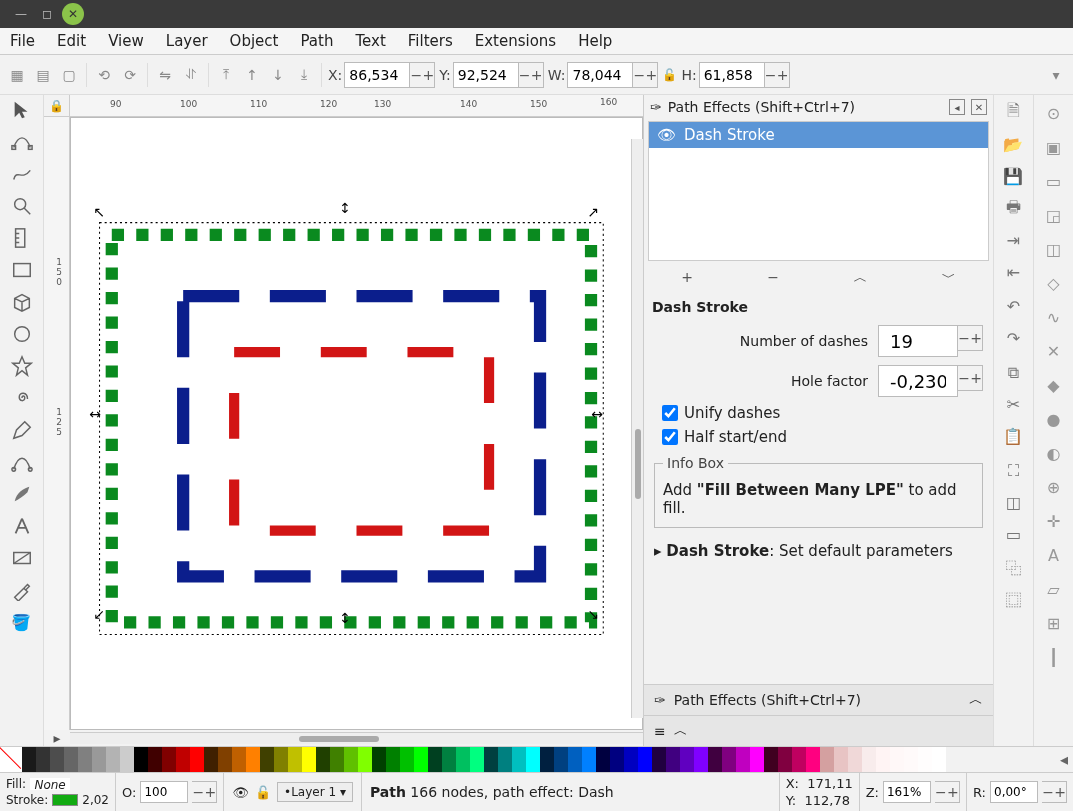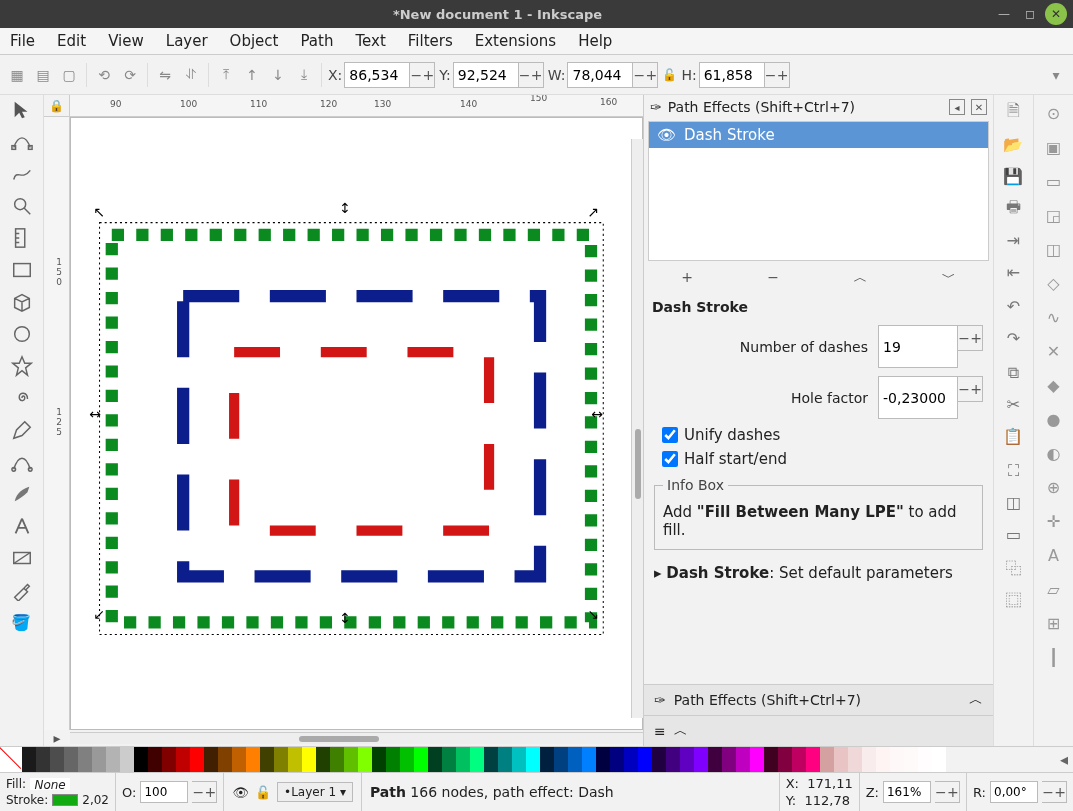--- a/index.html
+++ b/index.html
@@ -39,21 +39,21 @@
   .snapbar .ic { width:24px; height:24px; color:#999; display:flex; align-items:center; justify-content:center;}
   
   .dock-head { padding:4px 6px; display:flex; align-items:center; gap:6px; font-size:14px;}
   .dock-head .t { flex:1; }
   .dock-head .db { width:16px;height:16px;border:1px solid #888; font-size:10px; display:flex;align-items:center;justify-content:center; color:#555;}
   .effect-list{ border:1px solid #ccc; margin:2px 4px; height:140px; background:#fff; }
   .effect-list .row{ background:#5b95d6; color:#fff; padding:4px 8px; display:flex; align-items:center; gap:8px; font-size:15px;}
   .effect-btns { display:flex; justify-content:space-around; padding:6px 0; color:#555;}
   .section-title{ font-weight:bold; padding:6px 8px;}
   .param-row{ display:flex; align-items:center; justify-content:flex-end; gap:10px; padding:4px 10px;}
-  .param-row .spinbox input{ width:80px; height:43px; border:1px solid #bbb; padding:0 4px; font-size:14px;}
+  .param-row .spinbox input{ width:80px; height:32px; border:1px solid #bbb; padding:0 11px; font-size:18px;}
   .chk-row{ display:flex; align-items:center; gap:6px; padding:3px 18px; font-size:15px;}
   .chk-row input{ width:16px; height:16px; }
   fieldset.infobox{ margin:6px 10px; border:1px solid #bbb; padding:10px 8px; font-size:15px;}
   fieldset.infobox legend{ padding:0 4px; font-size:14px; color:#444;}
   .setdefault{ padding:8px 10px; font-size:15px;}
   .dock-tab{ border-top:1px solid #ccc; background:#e6e6e6; padding:6px 10px; display:flex; align-items:center; gap:8px; font-size:14px;}
   
   .palette{ height:26px; display:flex; overflow:hidden; border-top:1px solid #ccc;}
   .palette .none{ width:22px; position:relative; background:#fff;}
   .palette .none::after{ content:""; position:absolute; left:0; top:0; width:30px; height:1px; background:red; transform-origin:top left; transform:rotate(45deg);}
@@ -78,21 +78,20 @@
   .vscroll { position:absolute; right:0; top:22px; bottom:12px; width:12px; background:#eee; border-left:1px solid #ccc;}
   .vscroll .thumb { position:absolute; top:50%; width:6px; height:70px; background:#aaa; border-radius:3px; left:3px;}
   svg.tool-icon { width: 22px; height: 22px; stroke:#666; fill:none; stroke-width:1.6; }
   .lockic{ font-size:12px; color:#888;}
   .arrow-overflow { width:24px; text-align:center; color:#555; font-size:14px;}
 </style>
 </head>
 <body>
 
 <div class="titlebar">
-  <div class="title">*New document 1 - Inkscape</div>
   <div class="wbtn">—</div>
   <div class="wbtn">◻</div>
   <div class="wbtn close">✕</div>
 </div>
 
 <div class="menubar">
   <span>File</span>
   <span>Edit</span>
   <span>View</span>
   <span>Layer</span>
@@ -261,21 +260,21 @@
   <div class="canvaswrap">
     <div style="display:flex;">
       <div style="width:26px;height:22px;border-right:1px solid #ccc;border-bottom:1px solid #ccc;display:flex;align-items:center;justify-content:center;" class="lockic">🔒</div>
       <div class="ruler-h" style="flex:1;position:relative;">
         <span style="position:absolute;left:40px;bottom:7px">90</span>
         <span style="position:absolute;left:110px;bottom:7px">100</span>
         <span style="position:absolute;left:180px;bottom:7px">110</span>
         <span style="position:absolute;left:250px;bottom:7px">120</span>
         <span style="position:absolute;left:304px;bottom:7px">130</span>
         <span style="position:absolute;left:390px;bottom:7px">140</span>
-        <span style="position:absolute;left:460px;bottom:13px">150</span>
+        <span style="position:absolute;left:460px;bottom:7px">150</span>
         <span style="position:absolute;left:530px;bottom:9px">160</span>
       </div>
     </div>
     <div class="canvas-inner">
       <div class="ruler-v">
         <div style="position:absolute;left:4px;top:140px;line-height:10px;text-align:right;width:14px;">
           <div>1</div>
           <div>5</div>
           <div>0</div>
         </div>

